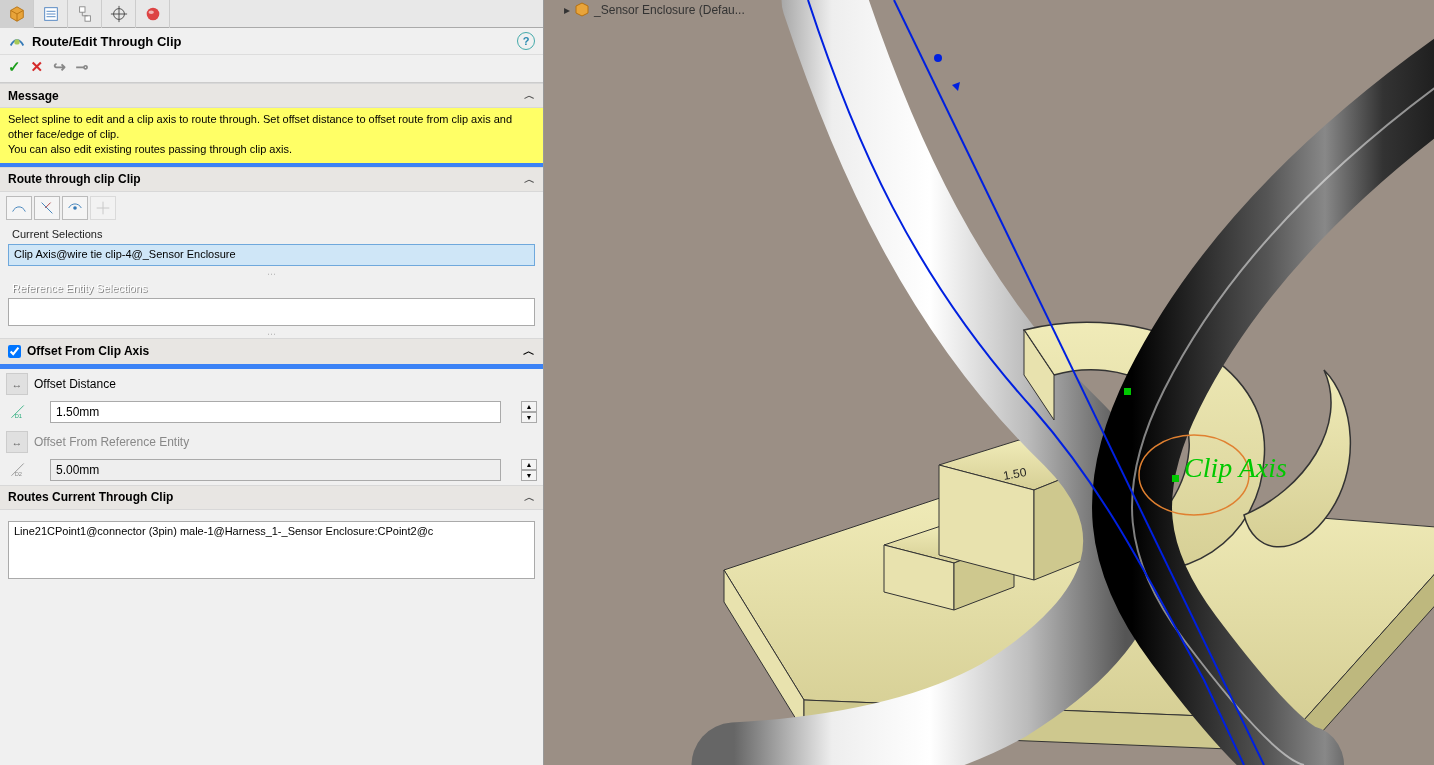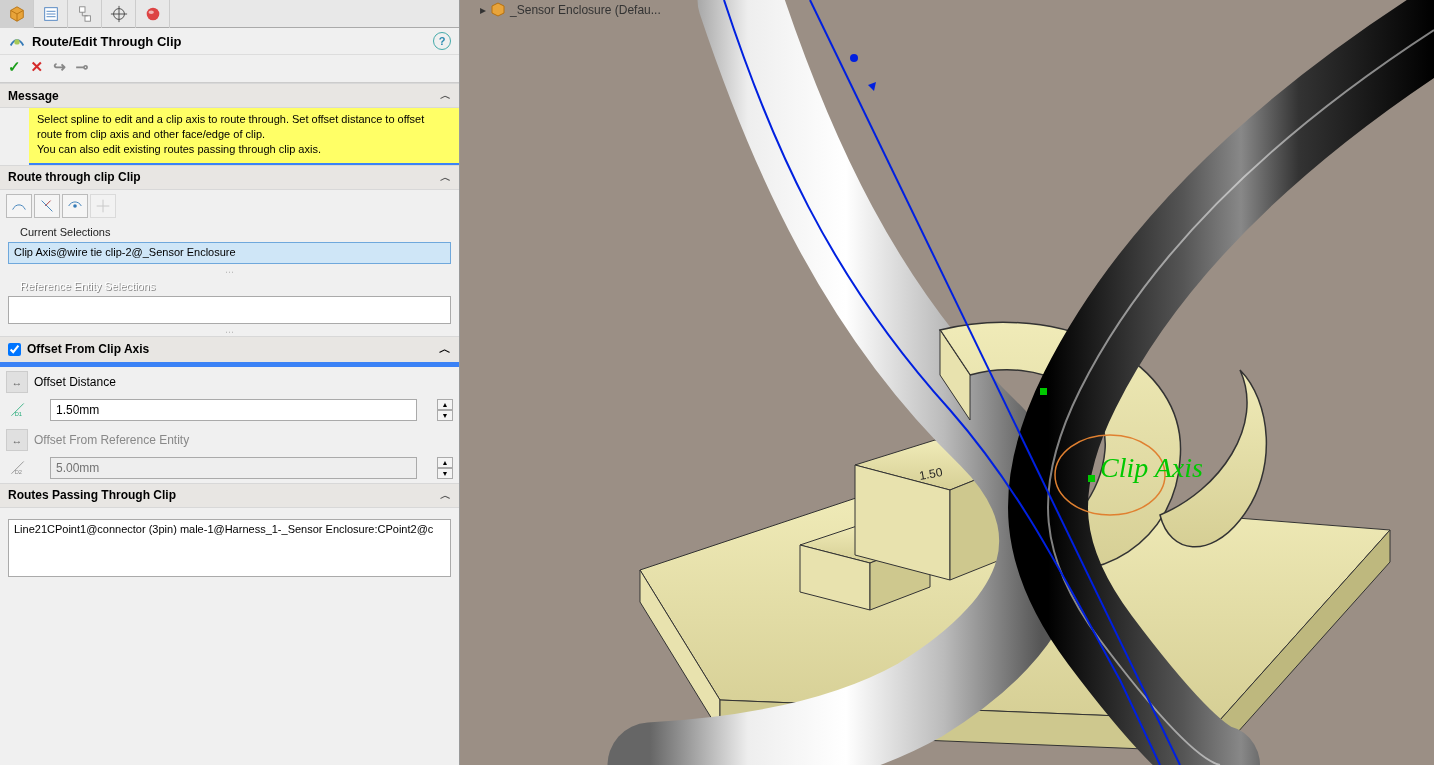--- a/index.html
+++ b/index.html
@@ -6,21 +6,21 @@
 body {
   font-family: "Segoe UI", Arial, sans-serif;
   font-size: 12px;
   background: #e8e8e8;
   width: 1434px;
   height: 765px;
   overflow: hidden;
   display: flex;
 }
 .panel {
-  width: 460px;
+  width: 544px;
   background: #f0f0f0;
   border-right: 1px solid #999;
   display: flex;
   flex-direction: column;
   overflow: hidden;
 }
 .top-tabs {
   display: flex;
   background: #e8e8e8;
   border-bottom: 1px solid #aaa;
@@ -91,42 +91,41 @@
 .section-header .arrow {
   margin-left: auto;
   color: #555;
   font-size: 11px;
 }
 .message-body {
   background: #ffff66;
   padding: 4px 8px 6px 8px;
   font-size: 11px;
   line-height: 1.35;
-  border-bottom: 2px solid #3b82f6;
-  margin-left: 29px;
+  border-bottom: 4px solid #3b82f6;
 }
 .mode-btns {
   display: flex;
   gap: 2px;
   padding: 4px 6px;
 }
 .mode-btns .mbtn {
   width: 26px;
   height: 24px;
   border: 1px solid #bbb;
   background: #f5f5f5;
   display: flex;
   align-items: center;
   justify-content: center;
   cursor: pointer;
 }
 .mode-btns .mbtn.disabled { opacity: .4; cursor: default; }
 .label-sub {
   font-size: 11px;
-  padding: 4px 8px 2px 20px;
+  padding: 4px 8px 2px 12px;
   color: #222;
 }
 .label-sub.disabled {
   color: #fff;
   text-shadow: 1px 1px 0 #888;
 }
 .sel-list {
   margin: 2px 8px 4px 8px;
   border: 1px solid #6fa8dc;
   background: #cfe6f7;
@@ -189,21 +188,21 @@
   align-items: center;
   justify-content: center;
 }
 .val-row input[type=text] {
   flex: 1;
   border: 1px solid #aaa;
   padding: 3px 5px;
   font-size: 12px;
   background: #fff;
 }
-.val-row input[disabled] { background: #eee; color: #737373; }
+.val-row input[disabled] { background: #eee; color: #000000; }
 .spin {
   width: 16px;
   display: flex;
   flex-direction: column;
 }
 .spin div {
   flex: 1;
   border: 1px solid #aaa;
   background: #f4f4f4;
   font-size: 7px;
@@ -342,21 +341,21 @@
         </svg>
       </div>
     <div class="mbtn disabled">
         <svg class="icon" viewBox="0 0 20 20">
           <path stroke="#888" fill="none" d="M3 10h14M10 3v14"></path>
         </svg>
       </div>
   </div>
   <div class="label-sub">Current Selections</div>
   <div class="sel-list">
-    <span>Clip Axis@wire tie clip-2@_Sensor Enclosure</span>
+    <span>Clip Axis@wire tie clip-4@_Sensor Enclosure</span>
   </div>
   <div class="gripper">⋯</div>
   <div class="label-sub disabled">Reference Entity Selections</div>
   <div class="sel-list empty"></div>
   <div class="gripper">⋯</div>
 
   <div class="chk-row">
     <input type="checkbox" checked="" style="">
     <span>Offset From Clip Axis</span>
     <span class="arrow" style="margin-left:auto">︿</span>
@@ -390,21 +389,21 @@
         </svg>
     </div>
     <input type="text" disabled="" value="5.00mm" style="">
     <div class="spin">
       <div>▲</div>
       <div>▼</div>
     </div>
   </div>
 
   <div class="section-header">
-    <span>Routes Passing Through Clip</span>
+    <span>Routes Current Through Clip</span>
     <span class="arrow">︿</span>
   </div>
   <div class="routes-list">
     <span>Line21CPoint1@connector (3pin) male-1@Harness_1-_Sensor Enclosure:CPoint2@c</span>
   </div>
 
 </div>
 
 <div class="viewport">
   <div class="vp-label">

